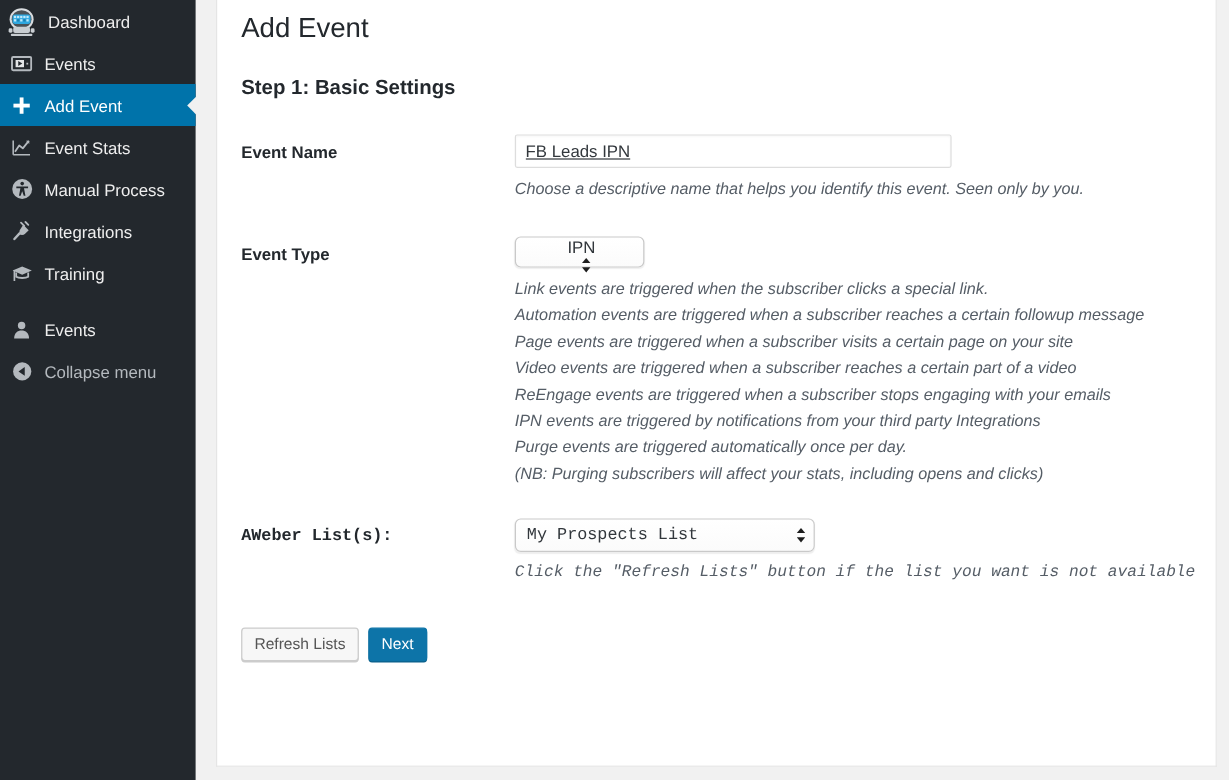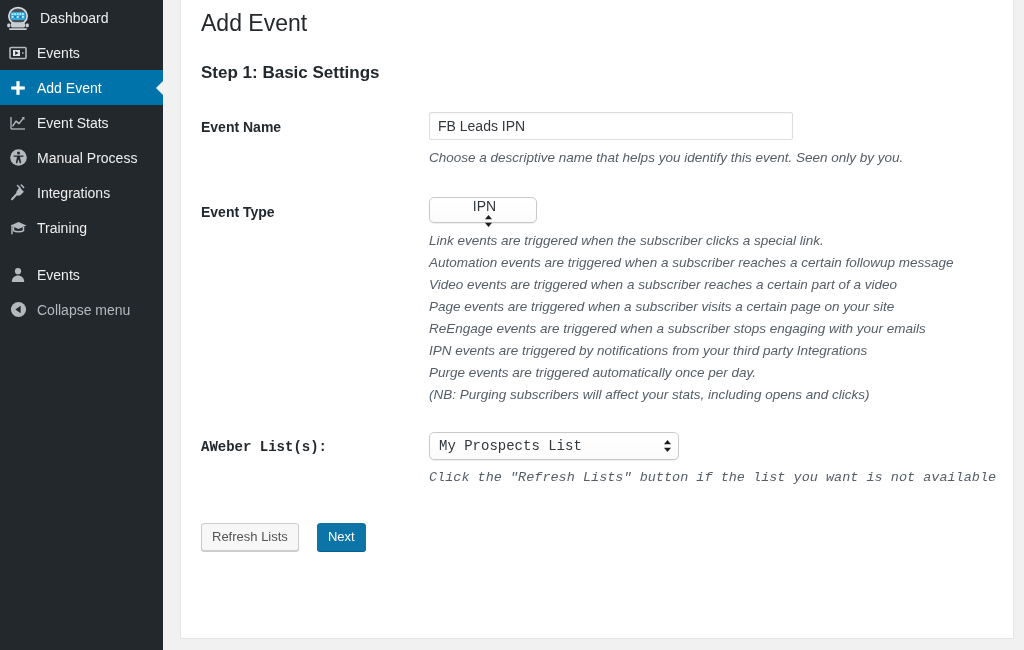--- a/index.html
+++ b/index.html
@@ -126,20 +126,21 @@
     height: 28px;
     border: 1px solid #ddd;
     border-radius: 2px;
     padding: 3px 8px;
     font-size: 14px;
     color: #32373c;
     font-family: "Liberation Sans", sans-serif;
     background: #fff;
     outline: none;
     box-shadow: 0 1px 2px rgba(0,0,0,0.04) inset;
+    text-decoration: underline;
   }
 
   .sel {
     display: inline-flex;
     align-items: center;
     justify-content: space-between;
     height: 26px;
     border: 1px solid #c9c9c9;
     border-radius: 5px;
     background: linear-gradient(#ffffff, #fbfbfb);
@@ -164,21 +165,21 @@
 
   .help {
     font-size: 13.5px;
     font-style: italic;
     color: #555d66;
     line-height: 22px;
     margin-top: 7px;
   }
   .help div { white-space: nowrap; }
 
-  .buttons { margin-top: 34px; display: flex; align-items: center; gap: 18px; padding-bottom: 10px; }
+  .buttons { margin-top: 34px; display: flex; align-items: center; gap: 8px; padding-bottom: 10px; }
   button.btn {
     font-family: "Liberation Sans", sans-serif;
     font-size: 13px;
     line-height: 26px;
     height: 28px;
     padding: 0 10px 1px;
     border-radius: 3px;
     cursor: pointer;
     white-space: nowrap;
   }
@@ -345,22 +346,22 @@
               <span class="stepper">
                 <svg width="9" height="14" viewBox="0 0 9 14">
                   <path d="M4.5 1 L8 5.2 L1 5.2 Z" fill="#1d1d1d"></path>
                   <path d="M4.5 13 L8 8.8 L1 8.8 Z" fill="#1d1d1d"></path>
                 </svg>
               </span>
             </div>
             <div class="help">
               <div>Link events are triggered when the subscriber clicks a special link.</div>
               <div>Automation events are triggered when a subscriber reaches a certain followup message</div>
+              <div>Page events are triggered when a subscriber visits a certain page on your site</div>
               <div>Video events are triggered when a subscriber reaches a certain part of a video</div>
-              <div>Page events are triggered when a subscriber visits a certain page on your site</div>
               <div>ReEngage events are triggered when a subscriber stops engaging with your emails</div>
               <div>IPN events are triggered by notifications from your third party Integrations</div>
               <div>Purge events are triggered automatically once per day.</div>
               <div>(NB: Purging subscribers will affect your stats, including opens and clicks)</div>
             </div>
           </div>
         </div>
 
         <div class="form-row" style="margin-top:26px;font-family:Liberation Mono, monospace;">
           <div class="form-label">AWeber List(s):</div>

